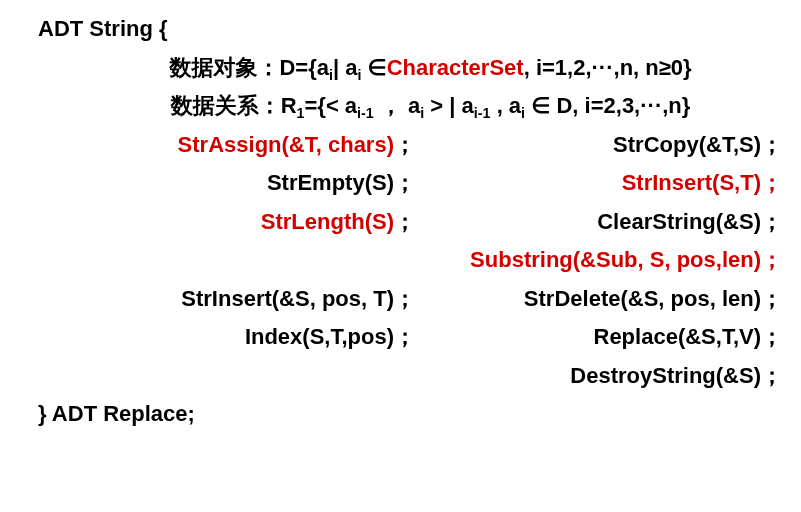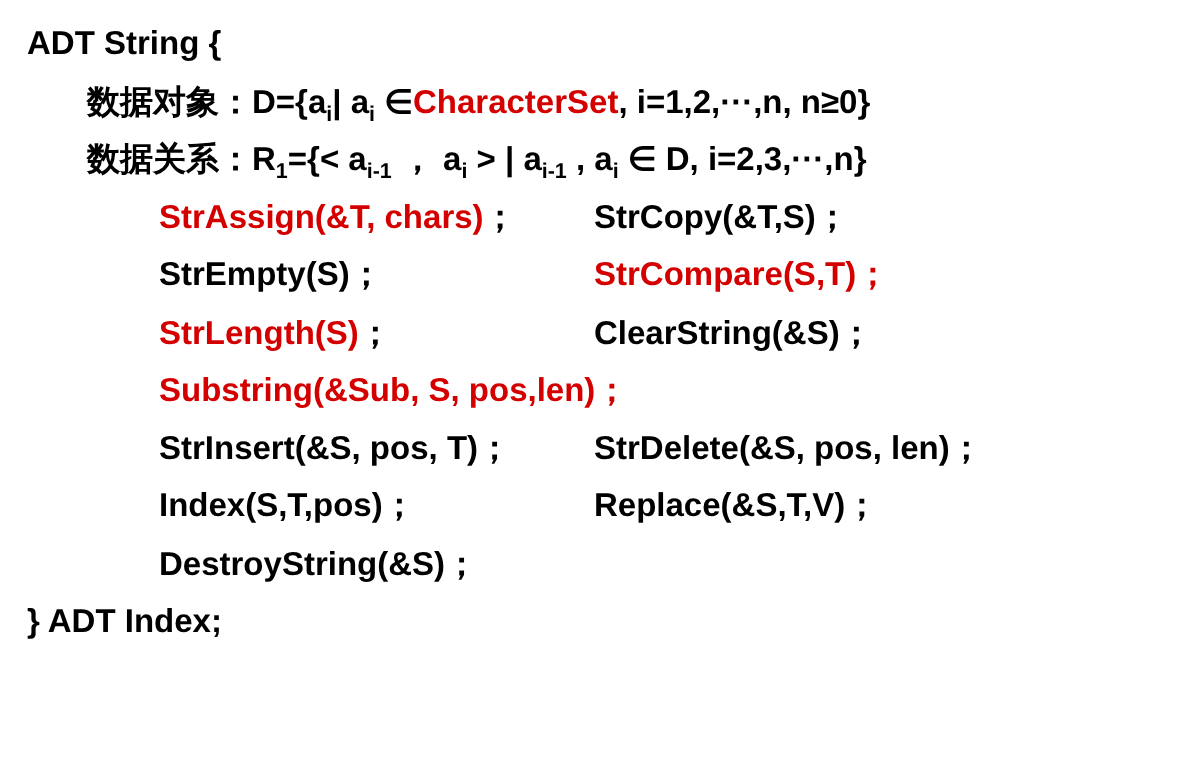--- a/index.html
+++ b/index.html
@@ -11,23 +11,23 @@
     font-family: "Microsoft YaHei", "SimHei", Arial, sans-serif;
     font-size: 22px;
     color: #000000;
     line-height: 1.75;
     font-weight: 600;
   }
   .container {
     padding: 10px 18px 10px 18px;
   }
   .red { color: #d40000; }
-  .line { white-space: nowrap; }
-  .indent1 { padding-left: 40px; }
-  .indent2 { padding-left: 88px; }
+  .line { white-space: nowrap; margin-left: 20px; }
+  .indent1 { padding-left: 40px; text-align: center; }
+  .indent2 { padding-left: 88px; text-align: right; }
   .cols { display: flex; }
   .col1 { width: 290px; flex: 0 0 290px; }
   .col2 { flex: 1; }
   sub { font-size: 0.65em; vertical-align: sub; line-height: 0; }
 </style>
 </head>
 <body>
 
 <div class="container">
 
@@ -42,21 +42,21 @@
   </div>
 
 
   <div class="line indent2 cols">
     <div class="col1"><span class="red">StrAssign(&amp;T, chars)</span><span>；</span></div>
     <div class="col2"><span>StrCopy(&amp;T,S)；</span></div>
   </div>
 
   <div class="line indent2 cols">
     <div class="col1"><span>StrEmpty(S)；</span></div>
-    <div class="col2"><span class="red">StrCompare(S,T)；</span></div>
+    <div class="col2"><span class="red">StrInsert(S,T)；</span></div>
   </div>
 
   <div class="line indent2 cols">
     <div class="col1"><span class="red">StrLength(S)</span><span>；</span></div>
     <div class="col2"><span>ClearString(&amp;S)；</span></div>
   </div>
 
   <div class="line indent2 cols">
     <div class="col2"><span class="red">Substring(&amp;Sub, S, pos,len)；</span></div>
   </div>
@@ -68,15 +68,15 @@
 
   <div class="line indent2 cols">
     <div class="col1"><span>Index(S,T,pos)；</span></div>
     <div class="col2"><span>Replace(&amp;S,T,V)；</span></div>
   </div>
 
   <div class="line indent2">
     <span>DestroyString(&amp;S)；</span>
   </div>
 
-  <div class="line">}   ADT Index;</div>
+  <div class="line">}   ADT Replace;</div>
 
 </div>
 
 </body></html>

